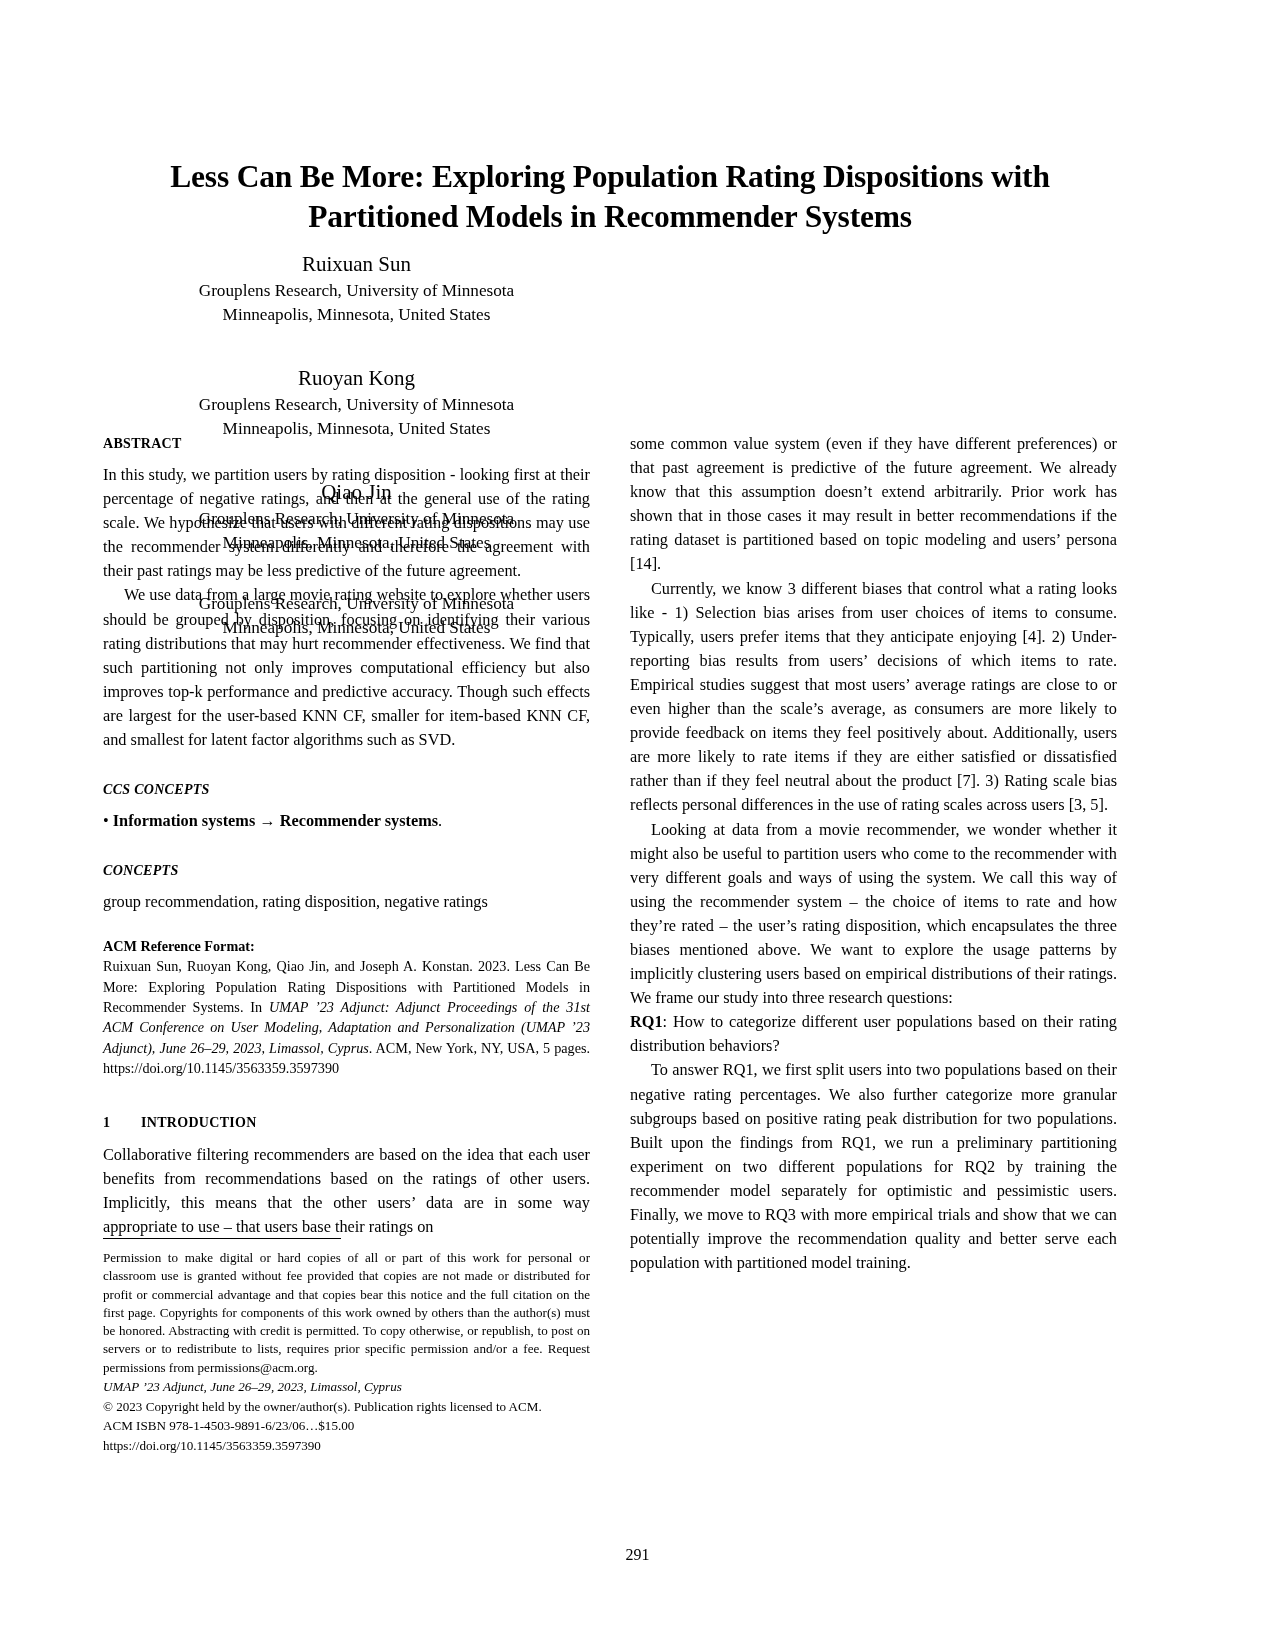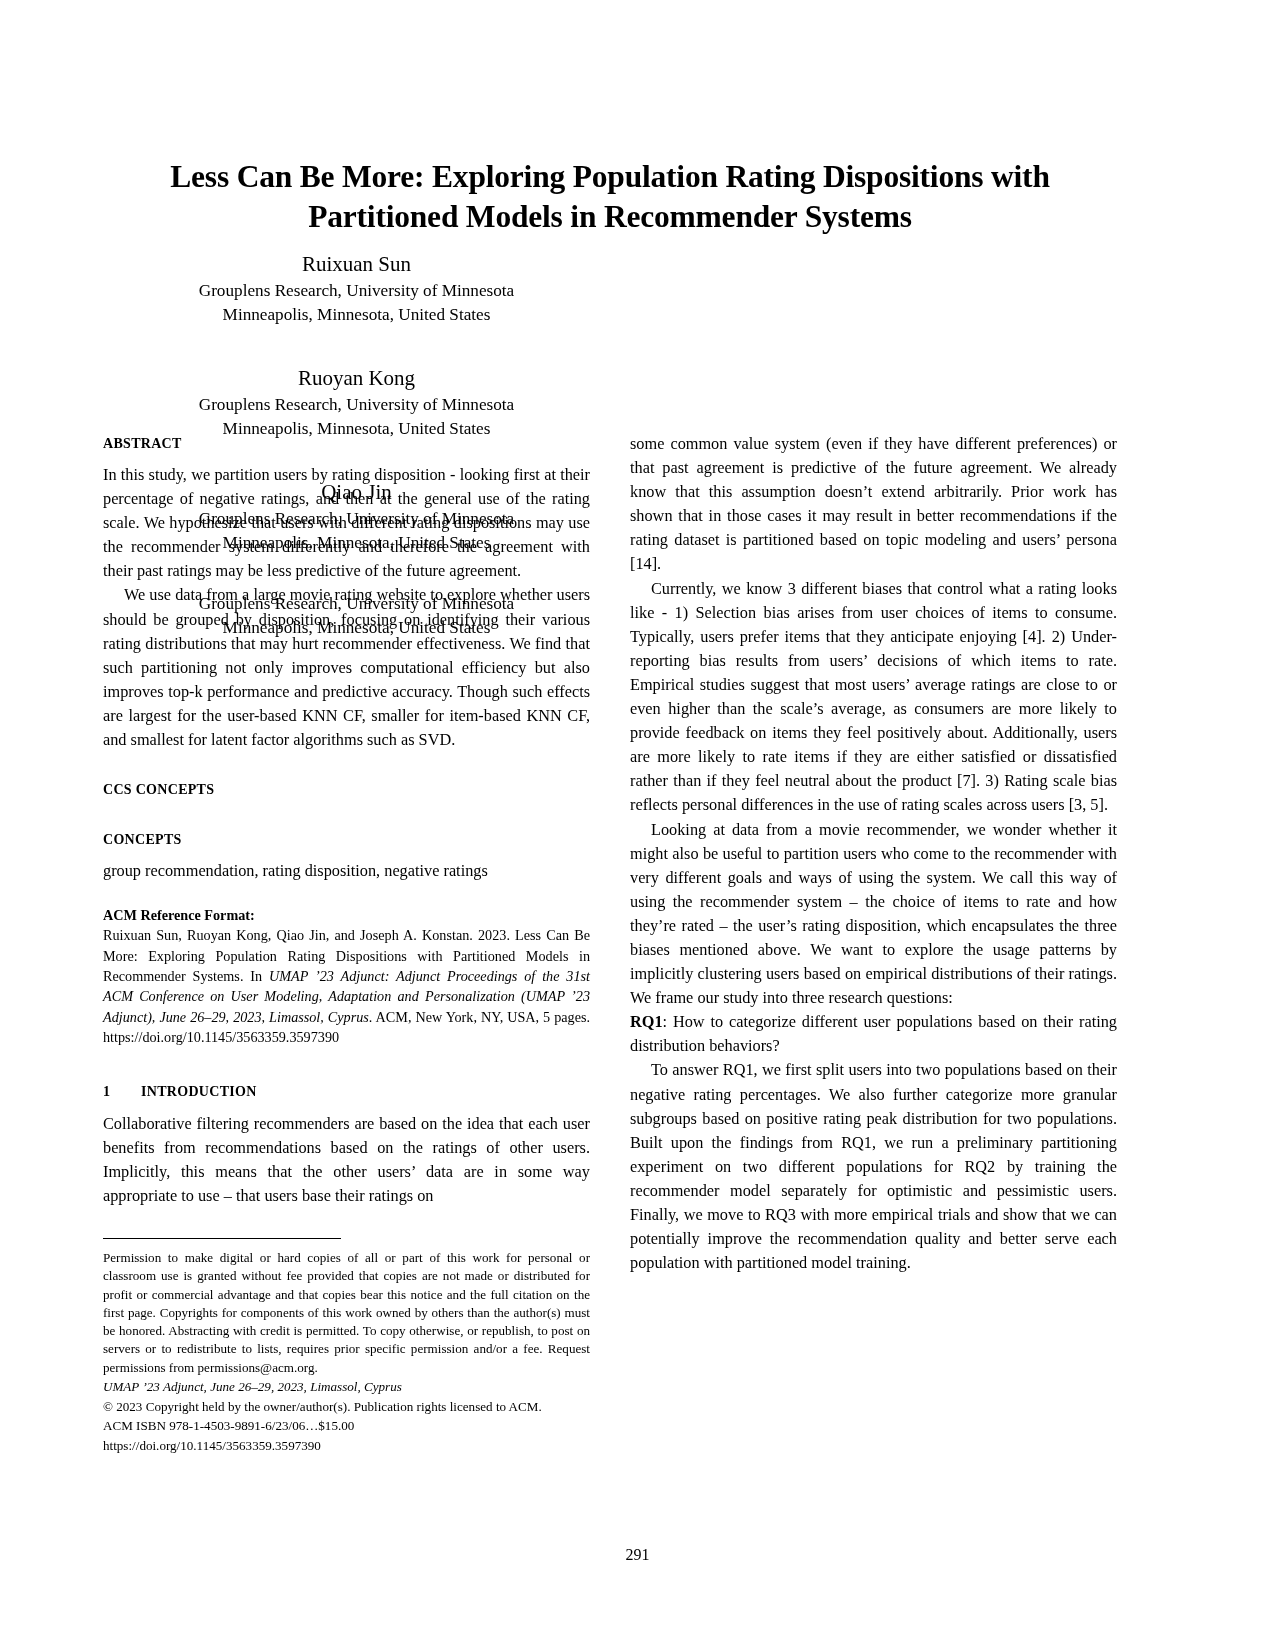--- a/index.html
+++ b/index.html
@@ -76,21 +76,21 @@
   .col-left { left: 103px; }
   .col-right { left: 630px; }
 
   h2.section {
     font-size: 14px;
     font-weight: bold;
     margin: 0 0 7px 0;
     line-height: 24px;
     letter-spacing: 0.3px;
   }
-  h2.section.spaced { margin-top: 26px; }
+  h2.section.spaced { margin-top: 26px; font-style: italic; }
   h2.numbered {
     margin-top: 33px;
     margin-bottom: 8px;
   }
   h2.numbered .num {
     display: inline-block;
     width: 38px;
   }
   p {
     margin: 0;
@@ -178,20 +178,26 @@
     </div>
   </div>
 
   <div class="col col-left">
 
     <h2 class="section">ABSTRACT</h2>
     <p>In this study, we partition users by rating disposition - looking first at their percentage of negative ratings, and then at the general use of the rating scale. We hypothesize that users with different rating dispositions may use the recommender system differently and therefore the agreement with their past ratings may be less predictive of the future agreement.</p>
     <p class="indent">We use data from a large movie rating website to explore whether users should be grouped by disposition, focusing on identifying their various rating distributions that may hurt recommender effectiveness. We find that such partitioning not only improves computational efficiency but also improves top-k performance and predictive accuracy. Though such effects are largest for the user-based KNN CF, smaller for item-based KNN CF, and smallest for latent factor algorithms such as SVD.</p>
 
     <h2 class="section spaced">CCS CONCEPTS</h2>
+    <div class="ccs-line">
+      <span>•</span>
+      <b>Information systems</b>
+      <b>→</b>
+      <b>Recommender systems</b><span>.</span>
+    </div>
 
     <h2 class="section spaced">CONCEPTS</h2>
     <div class="kw-line">group recommendation, rating disposition, negative ratings</div>
 
     <div class="refblock">
       <div class="rf-head">ACM Reference Format:</div>
       <span>Ruixuan Sun, Ruoyan Kong, Qiao Jin, and Joseph A. Konstan. 2023. Less Can Be More: Exploring Population Rating Dispositions with Partitioned Models in Recommender Systems. In </span><i>UMAP ’23 Adjunct: Adjunct Proceedings of the 31st ACM Conference on User Modeling, Adaptation and Personalization (UMAP ’23 Adjunct), June 26–29, 2023, Limassol, Cyprus</i><span>. ACM, New York, NY, USA, 5 pages. https://doi.org/10.1145/3563359.3597390</span>
     </div>
 
     <h2 class="section numbered"><span class="num">1</span><span>INTRODUCTION</span></h2>

